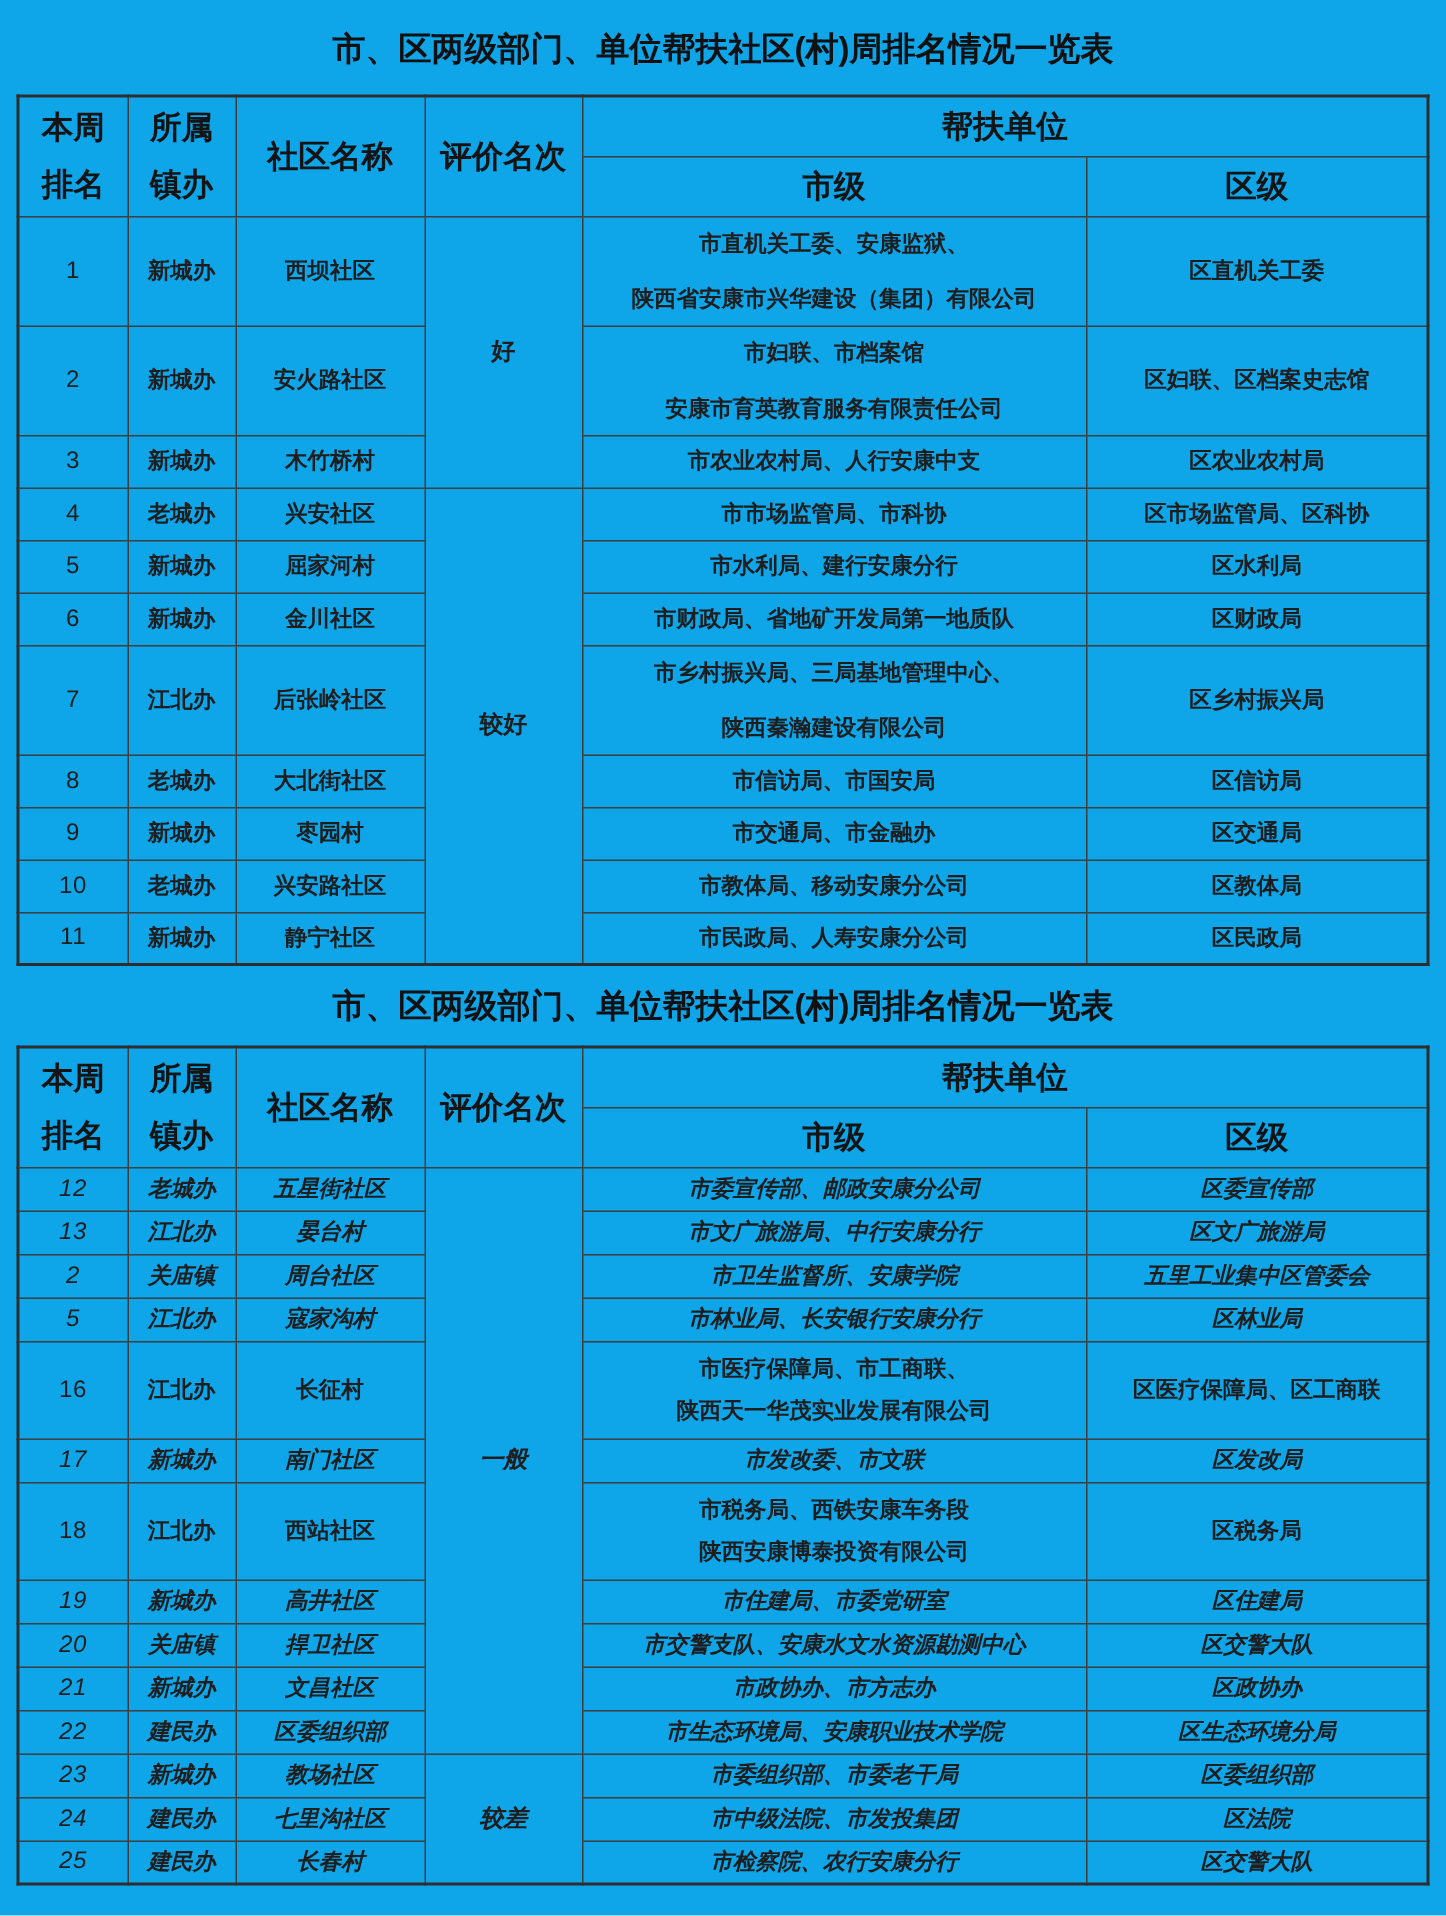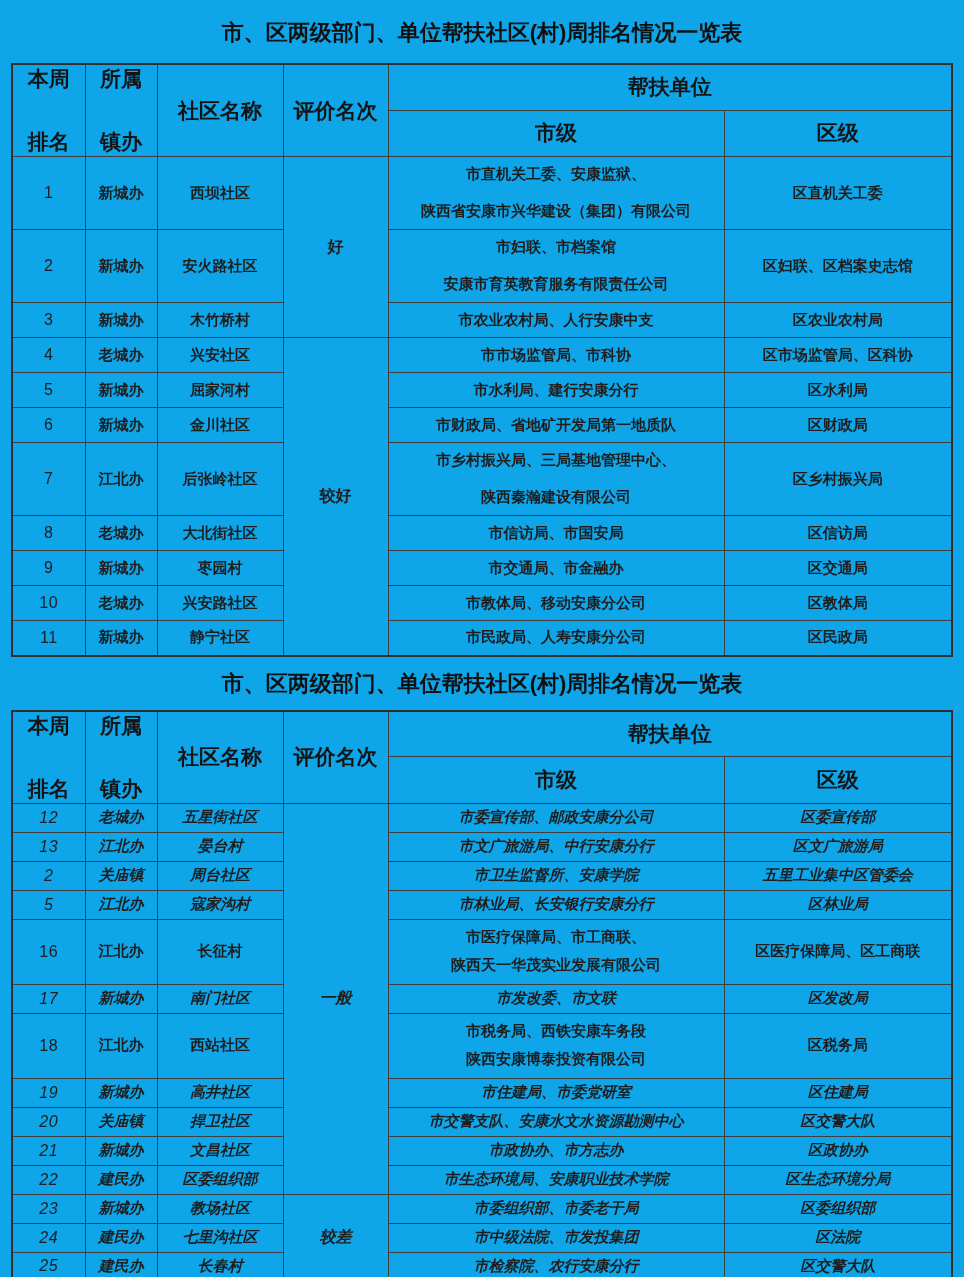--- a/index.html
+++ b/index.html
@@ -69,21 +69,21 @@
   .t1 tr.tall   { height: 73px; }
   .t2 tr.single { height: 29px; font-style: italic; }
   .t2 tr.tall   { height: 65px; }
 
   .line { display: block; }
   .line:empty { display: none; }
   .t1 .line + .line { margin-top: 18px; }
   .t2 .line + .line { margin-top: 9px; }
 
   .hline { display: block; }
-  .hline + .hline { margin-top: 35px; }
+  .hline + .hline { margin-top: 10px; }
 </style>
 </head>
 <body>
 
 <div class="page">
 
   <h1 class="tbl-title title-1">市、区两级部门、单位帮扶社区(村)周排名情况一览表</h1>
 
   <table class="t1">
     <colgroup>

